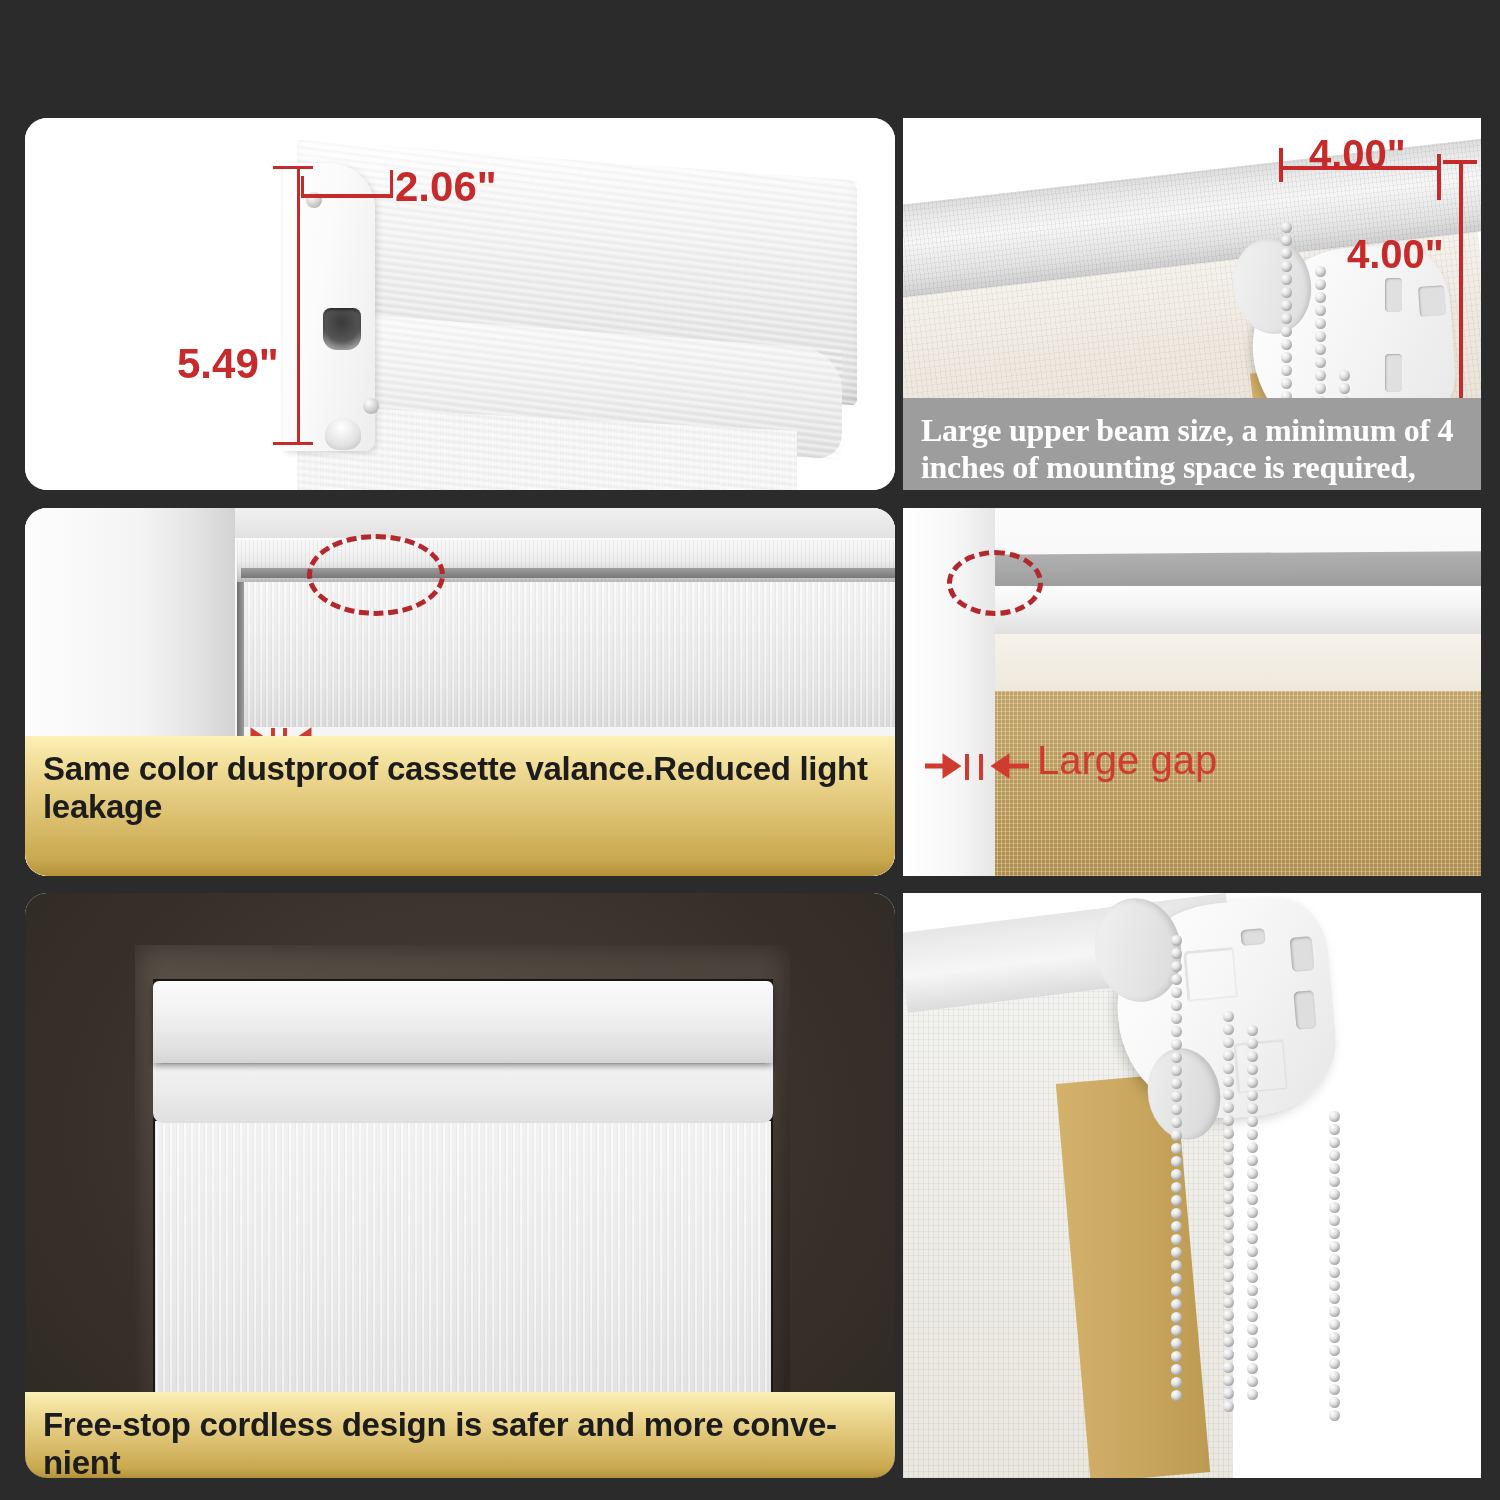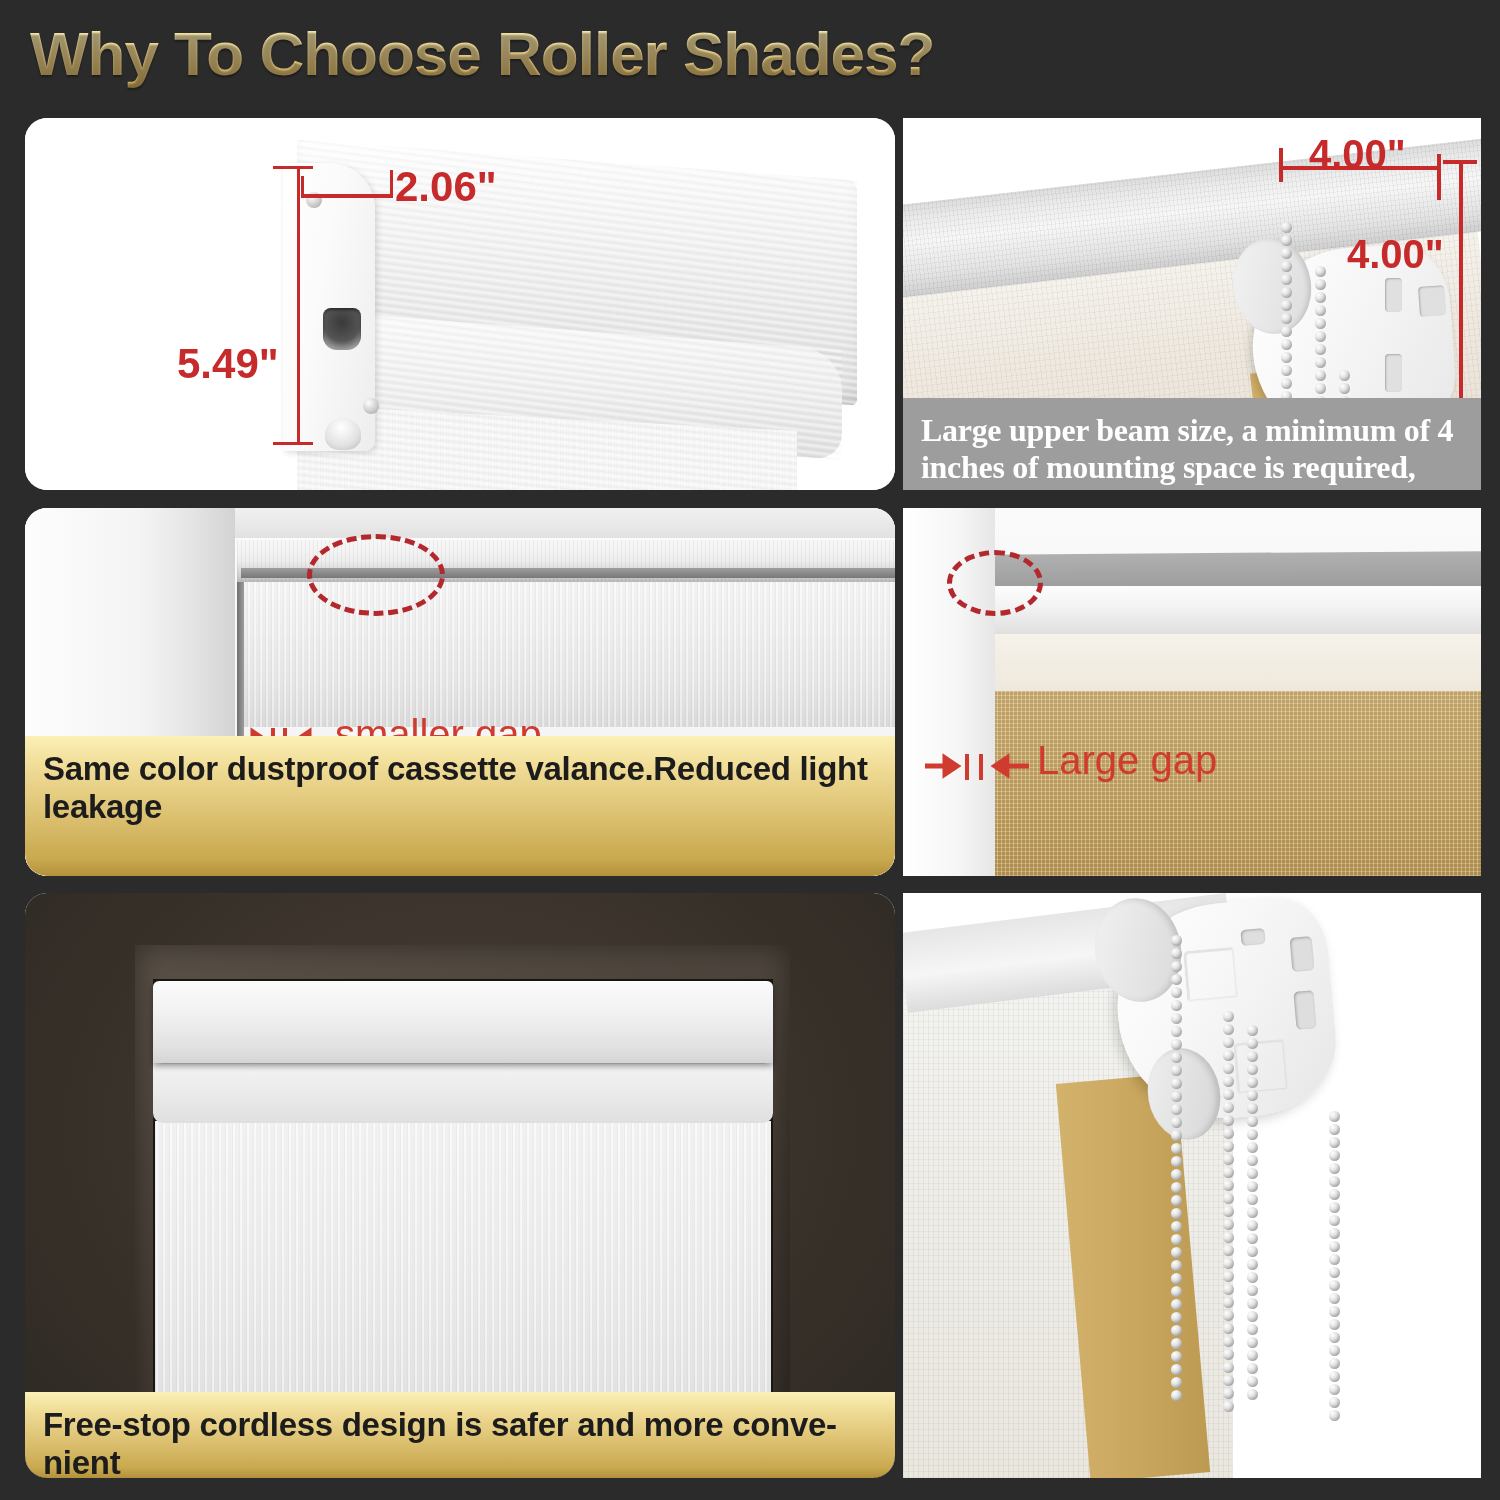--- a/index.html
+++ b/index.html
@@ -354,21 +354,20 @@
     border:3px solid #e3e3e3;border-right:none;border-bottom:none;
     border-radius:6px 0 0 0;
     box-shadow:1px 1px 2px rgba(0,0,0,.08);
   }
 </style>
 </head>
 <body>
 
 <div id="stage">
 
-  <div class="title">Why To Choose Roller Shades?</div>
 
   <div class="panel left" id="p1">
     <div class="art">
       <div class="p1-bg"></div>
 
       <div class="p1-body">
           <div class="p1-streaks"></div>
         </div>
       <div class="p1-body2">
           <div class="p1-streaks"></div>
@@ -497,21 +496,20 @@
       <div class="p3-frameL"></div>
 
       <div class="dashed-ellipse" style="left:282px;top:26px;width:128px;height:72px;"></div>
 
       <svg style="position:absolute;left:206px;top:212px;" width="300" height="40">
         <path d="M2,20 L34,20 M34,20 L22,12 L22,28 Z" stroke="#cf3b2e" stroke-width="5" fill="#cf3b2e"></path>
         <path d="M100,20 L66,20 M66,20 L78,12 L78,28 Z" stroke="#cf3b2e" stroke-width="5" fill="#cf3b2e"></path>
         <rect x="40" y="8" width="4" height="26" fill="#cf3b2e"></rect>
         <rect x="52" y="8" width="4" height="26" fill="#cf3b2e"></rect>
       </svg>
-      <div class="redlabel" style="left:310px;top:204px;font-size:40px;">smaller gap</div>
     </div>
 
     <div class="caption gold c3">Same color dustproof cassette valance.Reduced light leakage</div>
   </div>
 
   <div class="panel right" id="p4">
     <div class="art">
       <div class="p4-wall"></div>
       <div class="p4-topbar"></div>
       <div class="p4-roll"></div>

